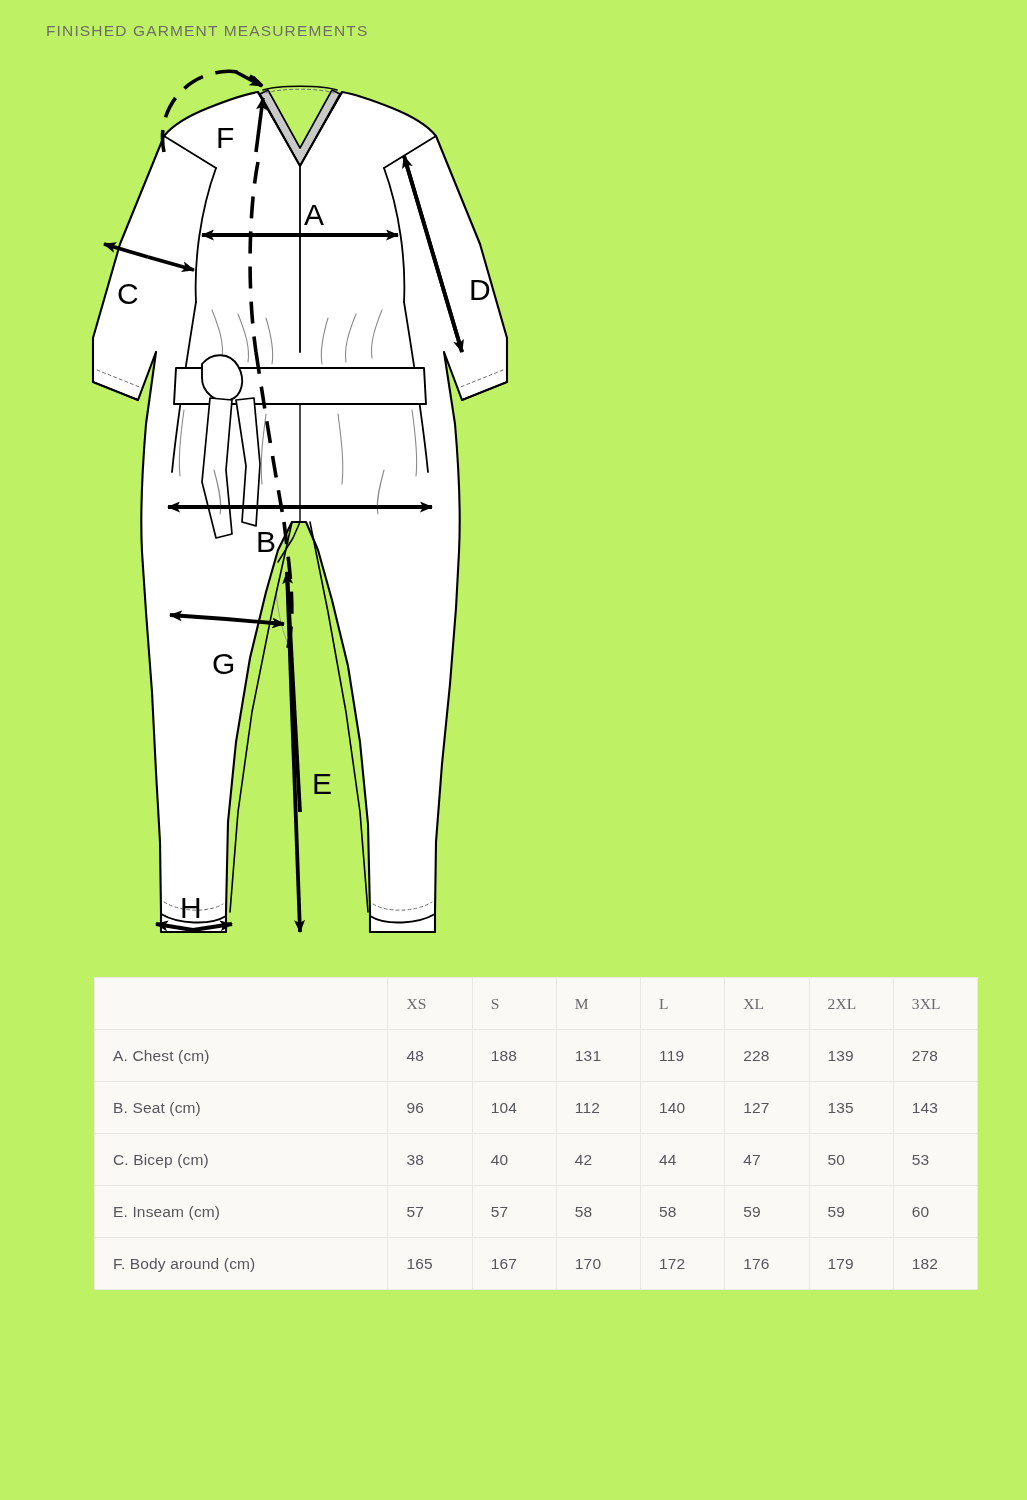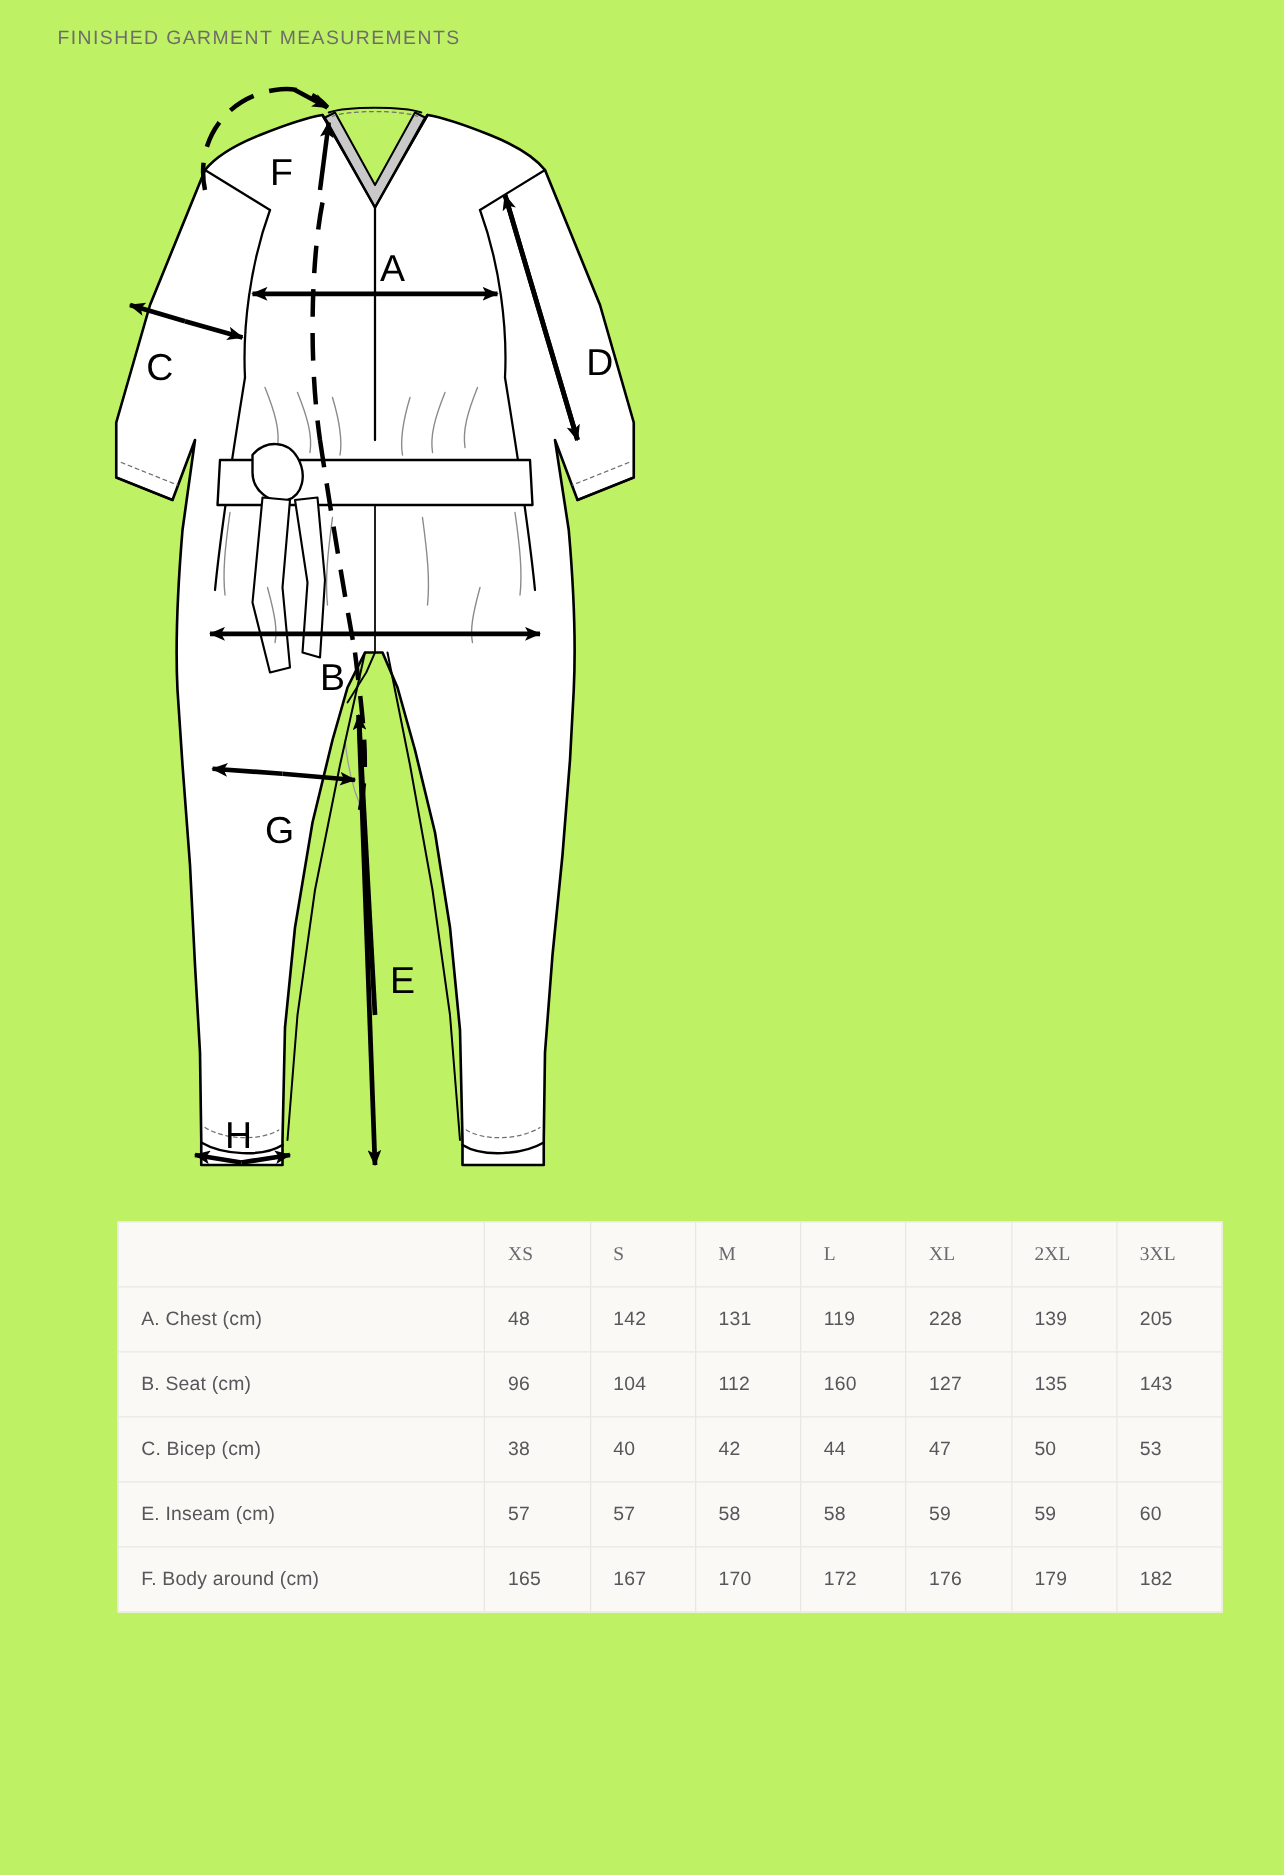--- a/index.html
+++ b/index.html
@@ -209,33 +209,33 @@
         <th class="size-col">L</th>
         <th class="size-col">XL</th>
         <th class="size-col">2XL</th>
         <th class="size-col">3XL</th>
       </tr>
     </thead>
     <tbody>
       <tr>
         <td class="rowlabel">A. Chest (cm)</td>
         <td class="val">48</td>
-        <td class="val">142</td>
+        <td class="val">188</td>
         <td class="val">131</td>
         <td class="val">119</td>
         <td class="val">228</td>
         <td class="val">139</td>
-        <td class="val">205</td>
+        <td class="val">278</td>
       </tr>
       <tr>
         <td class="rowlabel">B. Seat (cm)</td>
         <td class="val">96</td>
         <td class="val">104</td>
         <td class="val">112</td>
-        <td class="val">160</td>
+        <td class="val">140</td>
         <td class="val">127</td>
         <td class="val">135</td>
         <td class="val">143</td>
       </tr>
       <tr>
         <td class="rowlabel">C. Bicep (cm)</td>
         <td class="val">38</td>
         <td class="val">40</td>
         <td class="val">42</td>
         <td class="val">44</td>

